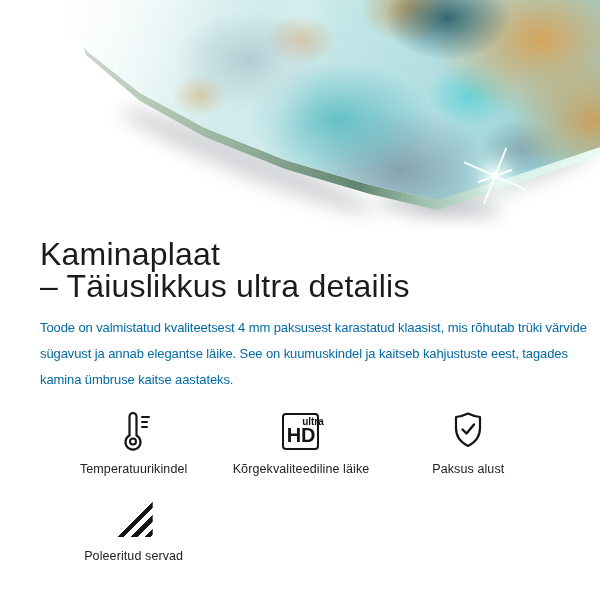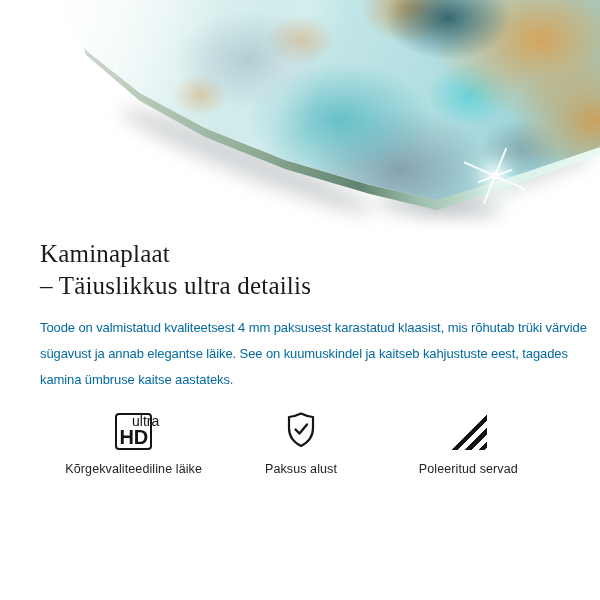--- a/index.html
+++ b/index.html
@@ -48,34 +48,34 @@
     position: absolute; left: -4px; top: -4px; width: 8px; height: 8px; border-radius: 50%;
     background: #ffffff; box-shadow: 0 0 16px 7px rgba(255,255,255,.95), 0 0 30px 14px rgba(235,255,250,.55);
   }
   .sparkle .ray { position: absolute; background: rgba(255,255,255,.95); filter: blur(.5px); }
   .sparkle .r1 { left: -34px; top: -1px; width: 68px; height: 2px; transform: rotate(24deg); }
   .sparkle .r2 { left: -30px; top: -1px; width: 60px; height: 2px; transform: rotate(112deg); }
   .sparkle .r3 { left: -18px; top: -1px; width: 36px; height: 1.6px; transform: rotate(-20deg); }
 
   
   .content { padding: 0 30px 0 40px; }
-  .page-title { margin-top: 8px; font-family: Liberation Serif, serif; font-weight: 400;
-                font-size: 25px; line-height: 32px; color: #1b1b1b; letter-spacing: .2px; }
+  .page-title { margin-top: 8px; font-family: Liberation Sans, sans-serif; font-weight: 400;
+                font-size: 32px; line-height: 32px; color: #1b1b1b; letter-spacing: .2px; }
   .description { margin-top: 13px; width: 552px; font-size: 13px; line-height: 26px; color: #0369a1; letter-spacing: -.1px; }
 
   
   .features { margin-top: 16px; display: grid; grid-template-columns: repeat(3, 1fr);
               row-gap: 20px; padding: 0 18px 0 10px; }
   .feature { display: flex; flex-direction: column; align-items: center; }
   .feature .icon-box { height: 44px; display: flex; align-items: center; justify-content: center; }
   .feature .label { margin-top: 9px; font-size: 12.5px; color: #222222; letter-spacing: .1px; }
 
   .uhd-box { width: 37px; height: 37px; border: 2.5px solid #141414; border-radius: 4px;
              display: flex; flex-direction: column; align-items: center; justify-content: center; line-height: .95; }
-  .uhd-top { font-size: 14px; font-weight: 400; color: #141414; margin-left: 24px; }
+  .uhd-top { font-size: 10px; font-weight: 700; color: #141414; margin-left: 24px; }
   .uhd-bottom { font-size: 20px; font-weight: 700; color: #141414; letter-spacing: -.3px; }
 
   .stripes-tri { width: 38px; height: 38px;
                  background: repeating-linear-gradient(135deg, #141414 0px, #141414 4.5px, transparent 4.5px, transparent 9.5px);
                  clip-path: polygon(0% 100%, 100% 0%, 100% 100%); }
 
   svg { display: block; }
 </style>
 </head>
 <body>
@@ -100,20 +100,32 @@
 
     <h1 class="page-title">
       <span>Kaminaplaat</span><br>
       <span>– Täiuslikkus ultra detailis</span>
     </h1>
 
     <p class="description">Toode on valmistatud kvaliteetsest 4 mm paksusest karastatud klaasist, mis rõhutab trüki värvide sügavust ja annab elegantse läike. See on kuumuskindel ja kaitseb kahjustuste eest, tagades kamina ümbruse kaitse aastateks.</p>
 
     <div class="features">
 
+      <div class="feature">
+        <div class="icon-box">
+          <svg width="44" height="44" viewBox="0 0 44 44" fill="none" stroke="#141414" stroke-width="2.2" stroke-linecap="round">
+            <path d="M21 4 a3.5 3.5 0 0 1 3.5 3.5 V26.5 a7.5 7.5 0 1 1 -7 0 V7.5 A3.5 3.5 0 0 1 21 4 Z"></path>
+            <circle cx="21" cy="32.5" r="3" stroke-width="2"></circle>
+            <line x1="30" y1="8" x2="37" y2="8" stroke-width="2"></line>
+            <line x1="30" y1="13" x2="35" y2="13" stroke-width="2"></line>
+            <line x1="30" y1="18" x2="35" y2="18" stroke-width="2"></line>
+          </svg>
+        </div>
+        <div class="label">Temperatuurikindel</div>
+      </div>
 
       <div class="feature">
         <div class="icon-box">
           <div class="uhd-box">
             <span class="uhd-top">ultra</span>
             <span class="uhd-bottom">HD</span>
           </div>
         </div>
         <div class="label">Kõrgekvaliteediline läike</div>
       </div>

